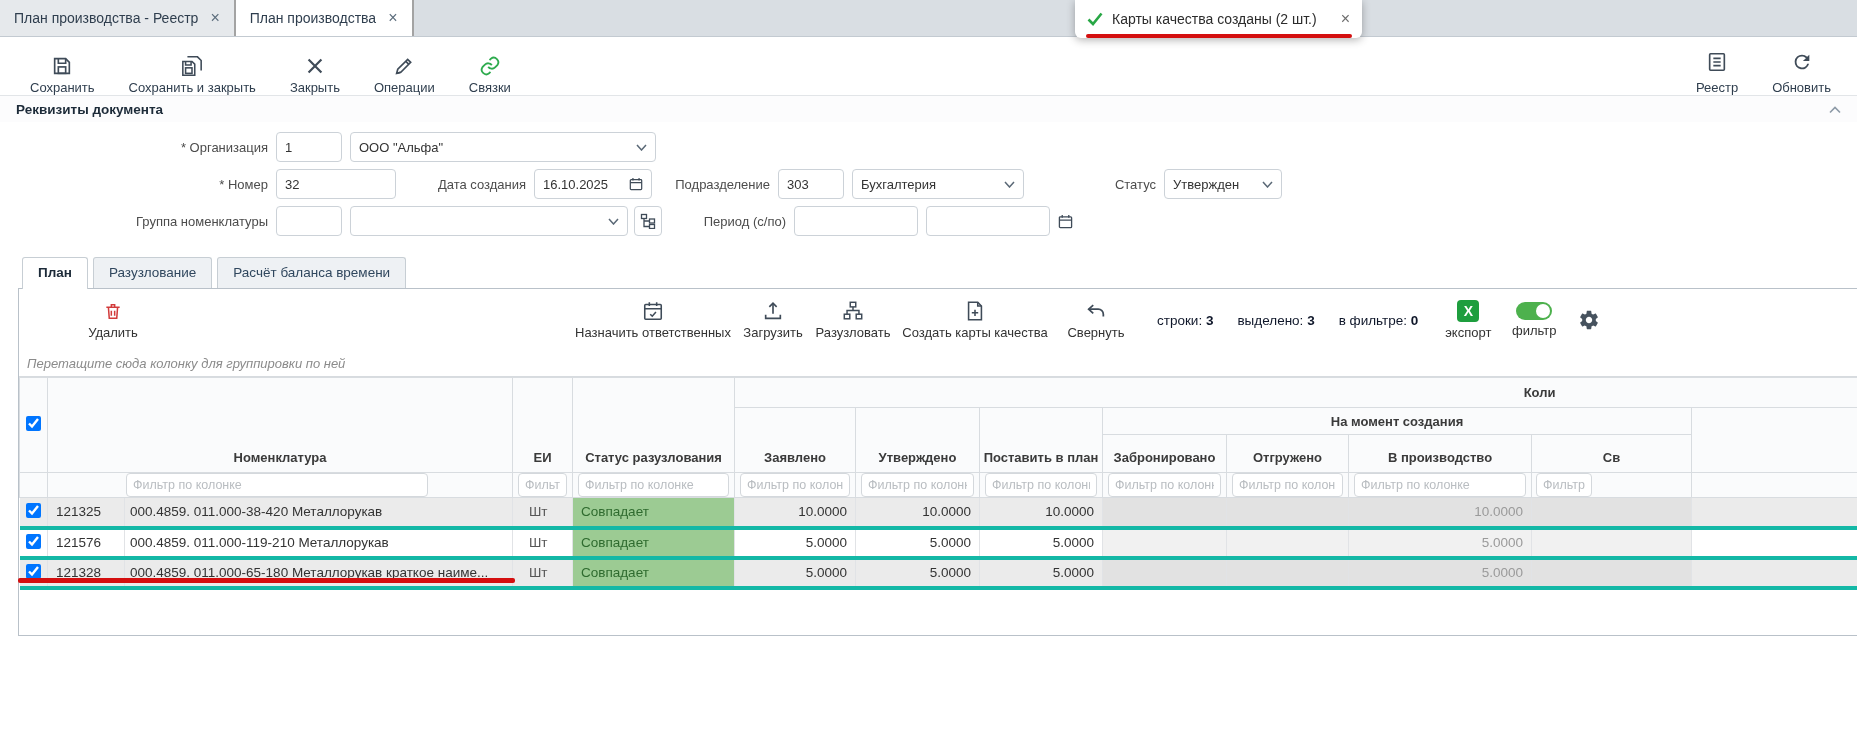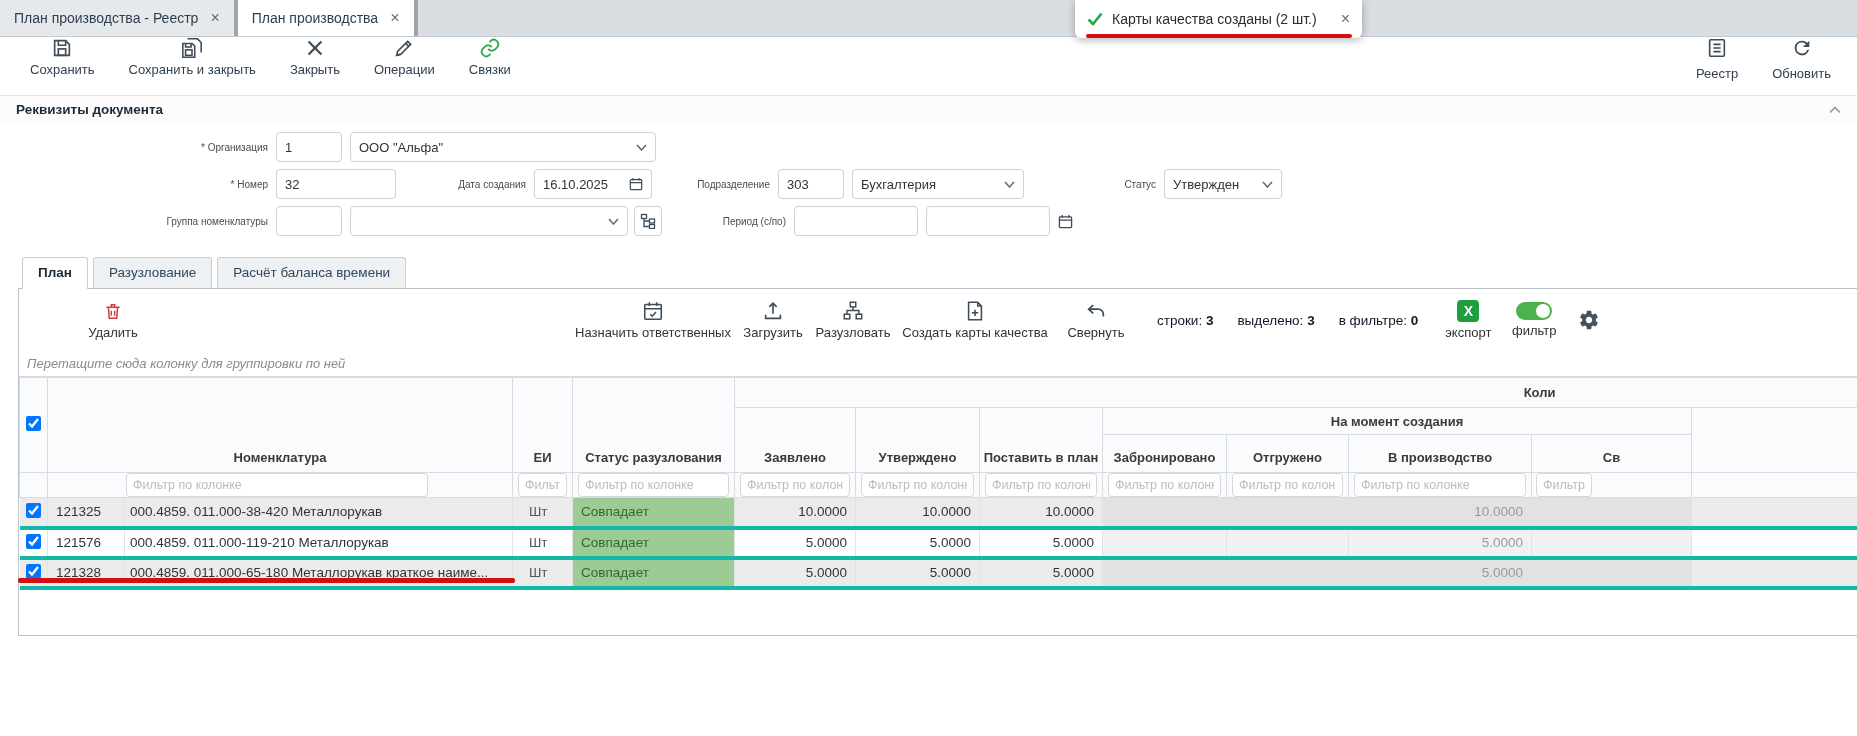--- a/index.html
+++ b/index.html
@@ -5,50 +5,50 @@
   * { box-sizing: border-box; margin: 0; padding: 0; }
   html,body { width:1857px; height:736px; overflow:hidden; }
   body {
     font-family: "Liberation Sans", sans-serif;
     font-size: 13px; color:#333; background:#fff; position:relative;
   }
 
   
   .tabbar { height:37px; background:#d9dee3; display:flex; align-items:stretch; border-bottom:1px solid #c3cad1; }
   .tab { display:flex; align-items:center; gap:12px; padding:16px 14px; font-size:14px; color:#2f3e4e;
-         background:#e6e9ec; border-right:4px solid #a3a3a3; cursor:pointer; }
+         background:#e6e9ec; border-right:2px solid #a3a3a3; cursor:pointer; }
   .tab.active { background:#fff; }
   .tab .x { color:#5d6e7d; font-size:16px; line-height:1; }
 
   
   .toast { position:absolute; left:1075px; top:0; width:287px; height:38px; background:#fff;
            box-shadow:0 2px 8px rgba(0,0,0,.3); border-radius:0 0 6px 6px; display:flex; align-items:center;
            gap:9px; padding:0 12px; z-index:50; font-size:14px; color:#2c2c2c;justify-content:center; }
   .toast .x { margin-left:auto; color:#6d6d6d; font-size:16px; cursor:pointer; }
   .ann { position:absolute; background:#d40f0f; border-radius:2px; z-index:60; }
   .ann.toast-line { left:1086px; top:34px; width:266px; height:4px; }
   .ann.row-line   { left:18px;  top:578px; width:497px; height:5px; }
 
   
-  .toolbar { height:58px; display:flex; align-items:flex-start; padding:0 26px 0 30px; background:#fff; }
+  .toolbar { height:58px; display:flex; align-items:flex-end; padding:0 26px 0 30px; background:#fff; }
   .tb-item { display:flex; flex-direction:column; align-items:center; gap:3px; margin-right:34px;
              color:#2f3e4e; font-size:13px; cursor:pointer; white-space:nowrap; }
   .tb-right { margin-left:auto; display:flex; }
   .tb-right .tb-item { margin-right:0; margin-left:34px;gap:7px; }
   .ic { display:block; }
 
   
   .sec-head { height:27px; display:flex; align-items:center; padding:0 16px; border-top:1px solid #e2e5e8;
               font-weight:bold; font-size:13.5px; color:#1d2b39; background:#fcfcfd; }
   .sec-head .chev { margin-left:auto; color:#8d9aa7; }
 
   
   .form { padding:10px 0 12px 16px; }
   .frow { display:flex; align-items:center; margin-bottom:7px; height:30px; }
-  .fl { display:inline-block; text-align:right; color:#4c4c4c; font-size:10px; padding-right:0; white-space:nowrap; overflow:hidden; }
+  .fl { display:inline-block; text-align:right; color:#4c4c4c; font-size:13px; padding-right:0; white-space:nowrap; overflow:hidden; }
   .inp, .combo, .datebox {
     height:30px; border:1px solid #ccd2d8; border-radius:4px; background:#fff; font-size:13px; color:#333;
     padding:0 8px; margin-left:8px; }
   .inp { font-family:"Liberation Sans",sans-serif; }
   .combo, .datebox { display:flex; align-items:center; justify-content:space-between; gap:6px; cursor:pointer; }
   .w252{width:252px} .w66{width:66px} .w306{width:306px} .w120{width:120px}
   .w130{width:130px} .w118{width:118px} .w172{width:172px} .w132{width:132px}
   .w278{width:278px} .w124{width:124px}
   .sq-btn { width:28px; height:30px; border:1px solid #ccd2d8; border-radius:4px; background:#fff; margin-left:6px;
             display:flex; align-items:center; justify-content:center; cursor:pointer; }

